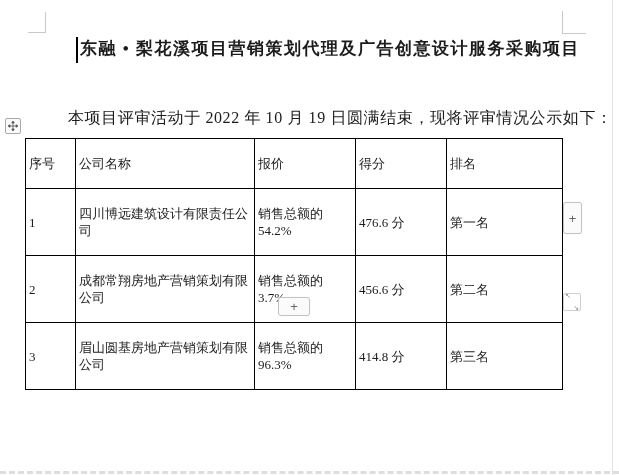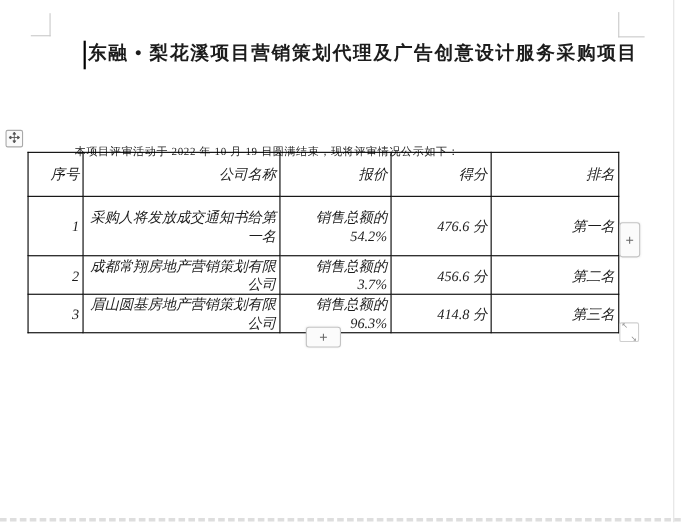--- a/index.html
+++ b/index.html
@@ -17,40 +17,39 @@
     border-left:1px solid #c9c9c9;border-bottom:1px solid #c9c9c9;}
   
   .cursor{left:76px;top:37px;width:2px;height:26px;background:#000;}
   .doc-title{
     left:80px;top:36px;width:500px;
     font-size:17px;font-weight:bold;letter-spacing:1.5px;line-height:26px;
     white-space:nowrap;
   }
   .intro{
     left:68px;top:107px;width:510px;
-    font-size:10px;letter-spacing:0.6px;line-height:22px;white-space:nowrap;margin-top:21px;
+    font-size:16px;letter-spacing:0.6px;line-height:22px;white-space:nowrap;
   }
   
   .move-handle{
     left:5px;top:118px;width:14px;height:14px;background:#fafafa;
     border:1px solid #a9a9a9;border-radius:2px;
     display:flex;align-items:center;justify-content:center;cursor:move;
   }
   
   table.eval{
     position:absolute;left:25px;top:138px;width:537px;
     border-collapse:collapse;table-layout:fixed;
     font-size:13px;
   }
   table.eval td,table.eval th{
     border:1.4px solid #000;
-    text-align:right;vertical-align:middle;
-    padding:0 3px;line-height:17px;font-weight:normal;
+    text-align:left;vertical-align:middle;
+    padding:16px 3px;line-height:17px;font-weight:normal;
     overflow:hidden;
-    font-style:italic;
   }
   tr.hdr{height:40px;}
   tr.r1{height:54px;}
   tr.r2{height:34px;}
   tr.r3{height:33px;}
   td.rank-top{vertical-align:top;padding-top:2px;margin-left:27px;}
   
   .plus-btn{
     background:#fbfbfb;border:1px solid #c3c3c3;border-radius:3px;
     color:#666;display:flex;align-items:center;justify-content:center;
@@ -120,21 +119,21 @@
   <tbody>
       <tr class="hdr">
     <th>序号</th>
     <th>公司名称</th>
     <th>报价</th>
     <th>得分</th>
     <th>排名</th>
   </tr>
   <tr class="r1">
     <td>1</td>
-    <td>采购人将发放成交通知书给第一名</td>
+    <td>四川博远建筑设计有限责任公司</td>
     <td>销售总额的 54.2%</td>
     <td>476.6 分</td>
     <td>第一名</td>
   </tr>
   <tr class="r2">
     <td>2</td>
     <td>成都常翔房地产营销策划有限公司</td>
     <td>销售总额的 3.7%</td>
     <td>456.6 分</td>
     <td class="rank-top">第二名</td>

